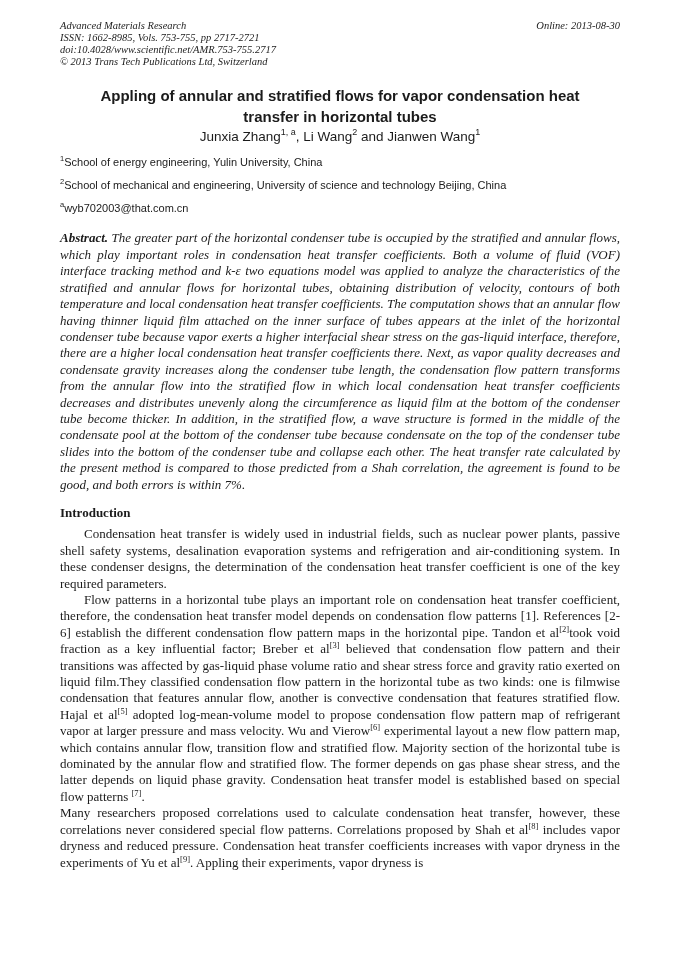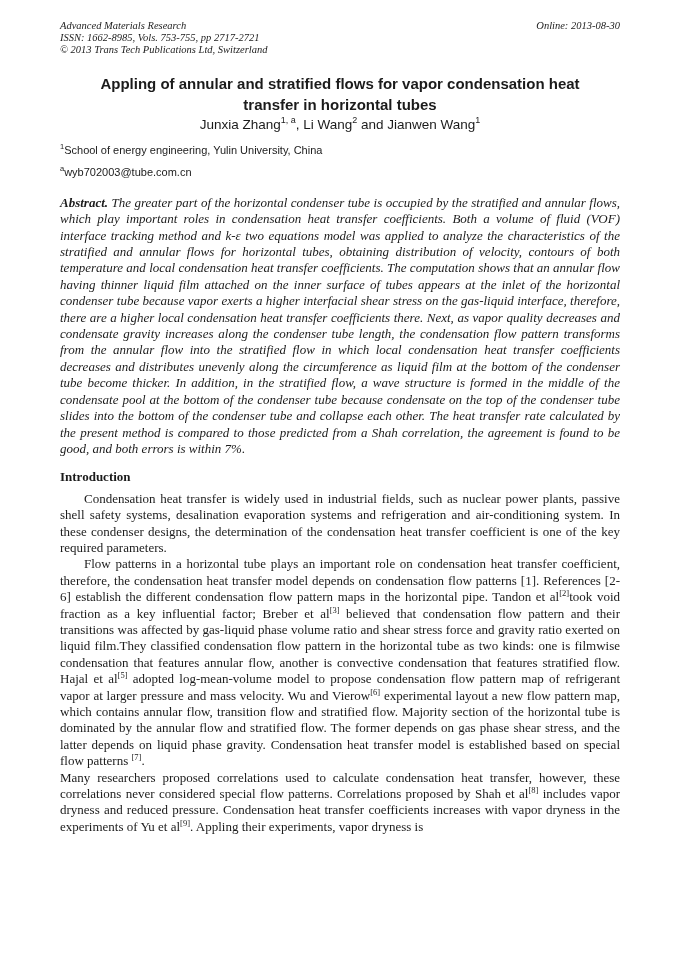--- a/index.html
+++ b/index.html
@@ -76,29 +76,31 @@
 <body>
 
 <div class="page">
 
   <div class="hdr">
     <div class="hdr-row1">
       <span>Advanced Materials Research</span>
       <span>Online: 2013-08-30</span>
     </div>
     <div>ISSN: 1662-8985, Vols. 753-755, pp 2717-2721</div>
+    <div>doi:10.4028/www.scientific.net/AMR.753-755.2717</div>
     <div>© 2013 Trans Tech Publications Ltd, Switzerland</div>
   </div>
 
   <div class="title">Appling of annular and stratified flows for vapor condensation heat transfer in horizontal tubes</div>
 
   <div class="authors"><span>Junxia Zhang</span><sup>1, a</sup><span>, Li Wang</span><sup>2</sup><span> and Jianwen Wang</span><sup>1</sup></div>
 
   <div class="affil affil1"><sup>1</sup><span>School of energy engineering, Yulin  University, China</span></div>
-  <div class="affil email"><sup>a</sup><span>wyb702003@tube.com.cn</span></div>
+  <div class="affil affil2"><sup>2</sup><span>School  of mechanical and engineering, University of science and technology Beijing, China</span></div>
+  <div class="affil email"><sup>a</sup><span>wyb702003@that.com.cn</span></div>
 
 
   <div class="body-par abstract">
     <span class="runin">Abstract.</span><span> The greater part of the horizontal condenser tube is occupied by the stratified and annular flows, which play important roles in condensation heat transfer coefficients. Both a volume of fluid (VOF) interface tracking method and k-ε two equations model was applied to analyze the characteristics of the stratified and annular flows for horizontal tubes, obtaining distribution of velocity, contours of both temperature and local condensation heat transfer coefficients. The computation shows that an annular flow having thinner liquid film attached on the inner surface of tubes appears at the inlet of the horizontal condenser tube because vapor exerts a higher interfacial shear stress on the gas-liquid interface, therefore, there are a higher local condensation heat transfer coefficients there. Next, as vapor quality decreases and condensate gravity increases along the condenser tube length, the condensation flow pattern transforms from the annular flow into the stratified flow in which local condensation heat transfer coefficients decreases and distributes unevenly along the circumference as liquid film at the bottom of the condenser tube become thicker. In addition, in the stratified flow, a wave structure is formed in the middle of the condensate pool at the bottom of the condenser tube because condensate on the top of the condenser tube slides into the bottom of the condenser tube and collapse each other. The heat transfer rate calculated by the present method is compared to those predicted from a Shah correlation, the agreement is found to be good, and both errors is within 7%.</span>
   </div>
 
   <div class="body-par section-heading">Introduction</div>
 
   <div class="body-par indent par-first">Condensation heat transfer is widely used in industrial fields, such as nuclear power plants, passive shell safety systems, desalination evaporation systems and refrigeration and air-conditioning system. In these condenser designs, the determination of the condensation heat transfer coefficient is one of the key required parameters.</div>
 

